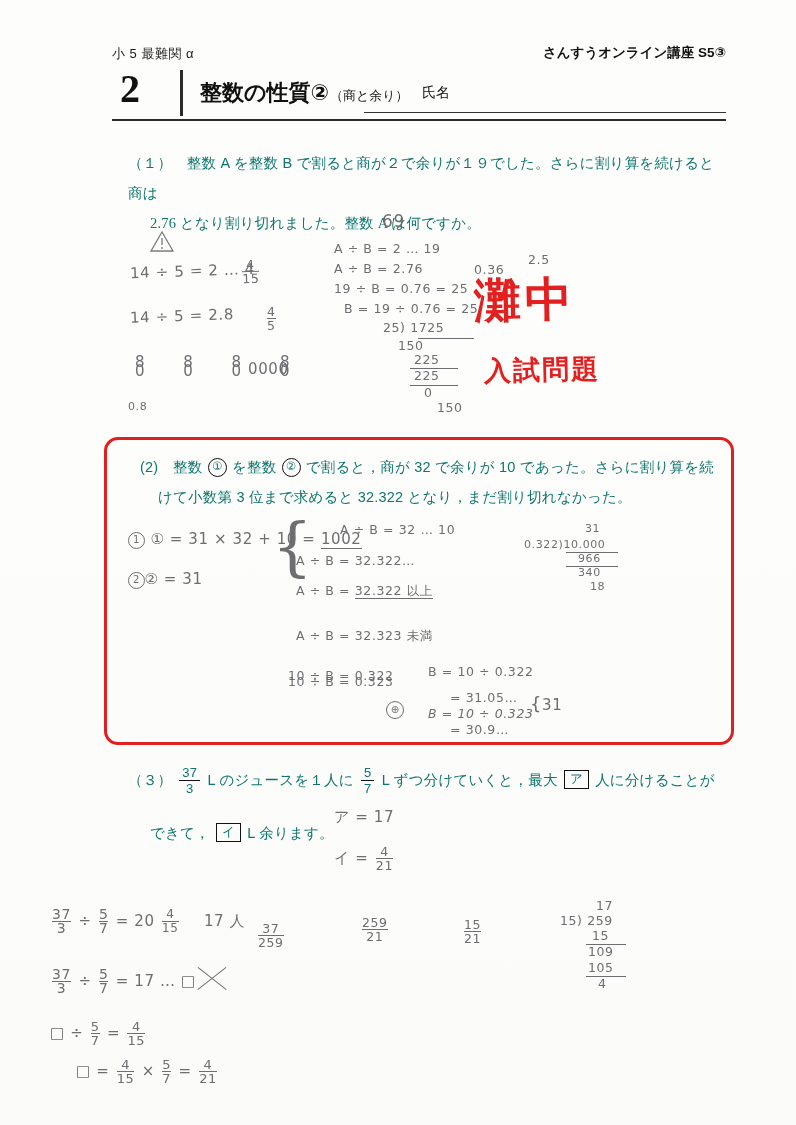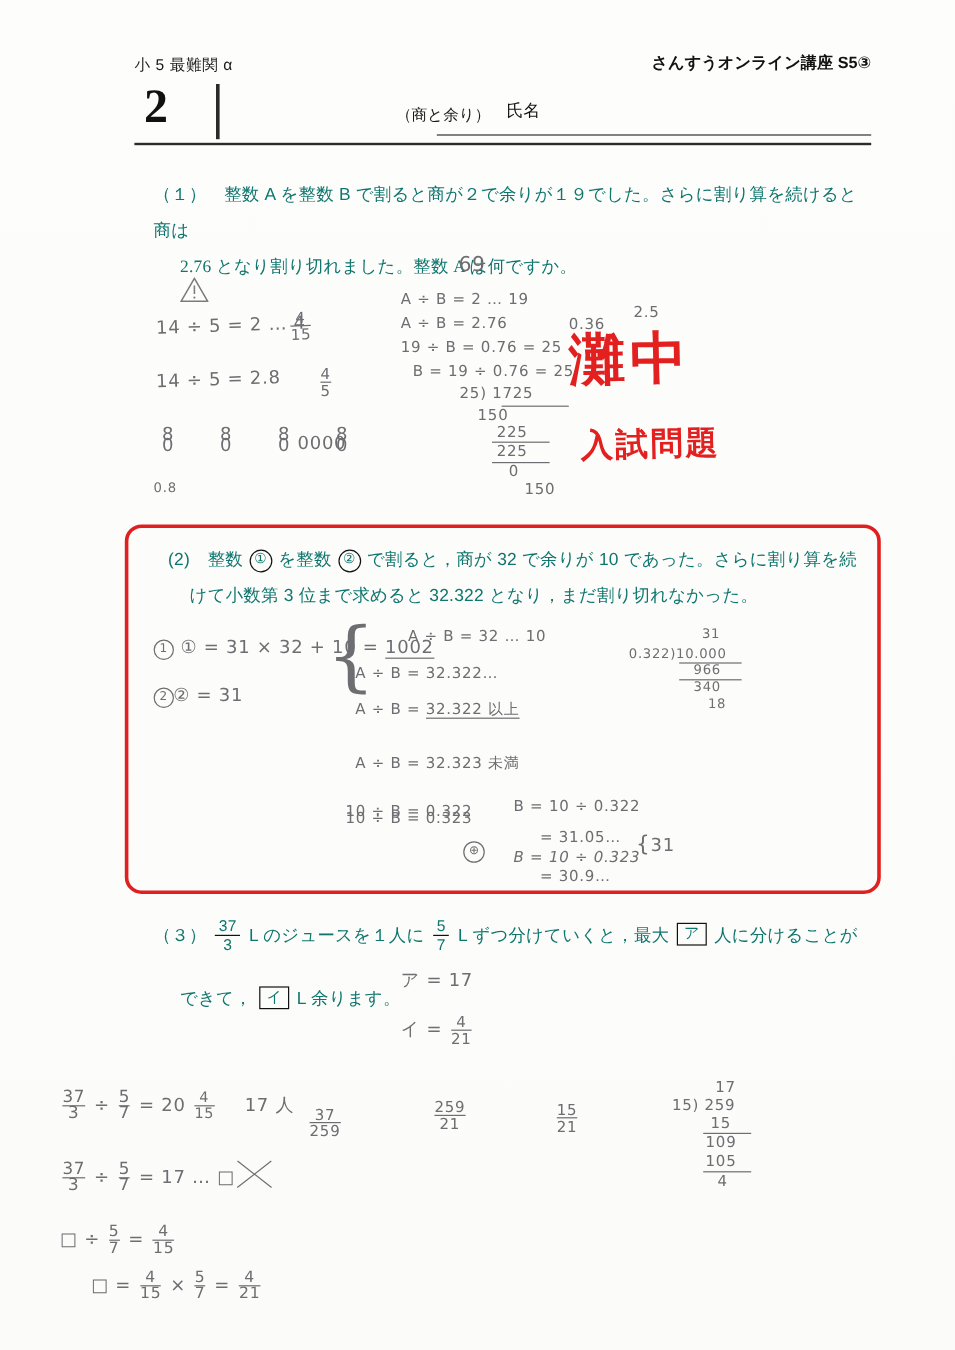--- a/index.html
+++ b/index.html
@@ -272,20 +272,21 @@
 
 <div id="page">
   <div id="paper"></div>
 
   <div class="hdr-left">小 5 最難関 α</div>
   <div class="hdr-right">さんすうオンライン講座 S5③</div>
 
   <div class="title-row">
     <div class="big-num">2</div>
     <div class="title-vrule"></div>
+    <div class="title-main">整数の性質②</div>
     <div class="title-sub">（商と余り）</div>
     <div class="title-name">氏名</div>
   </div>
   <div class="name-rule"></div>
   <div class="hdr-rule"></div>
 
   <div class="q q1">
     <span>（１）　整数 A を整数 B で割ると商が２で余りが１９でした。さらに割り算を続けると商は</span>
     <span class="l2">2.76 となり割り切れました。整数 A は何ですか。</span>
   </div>

